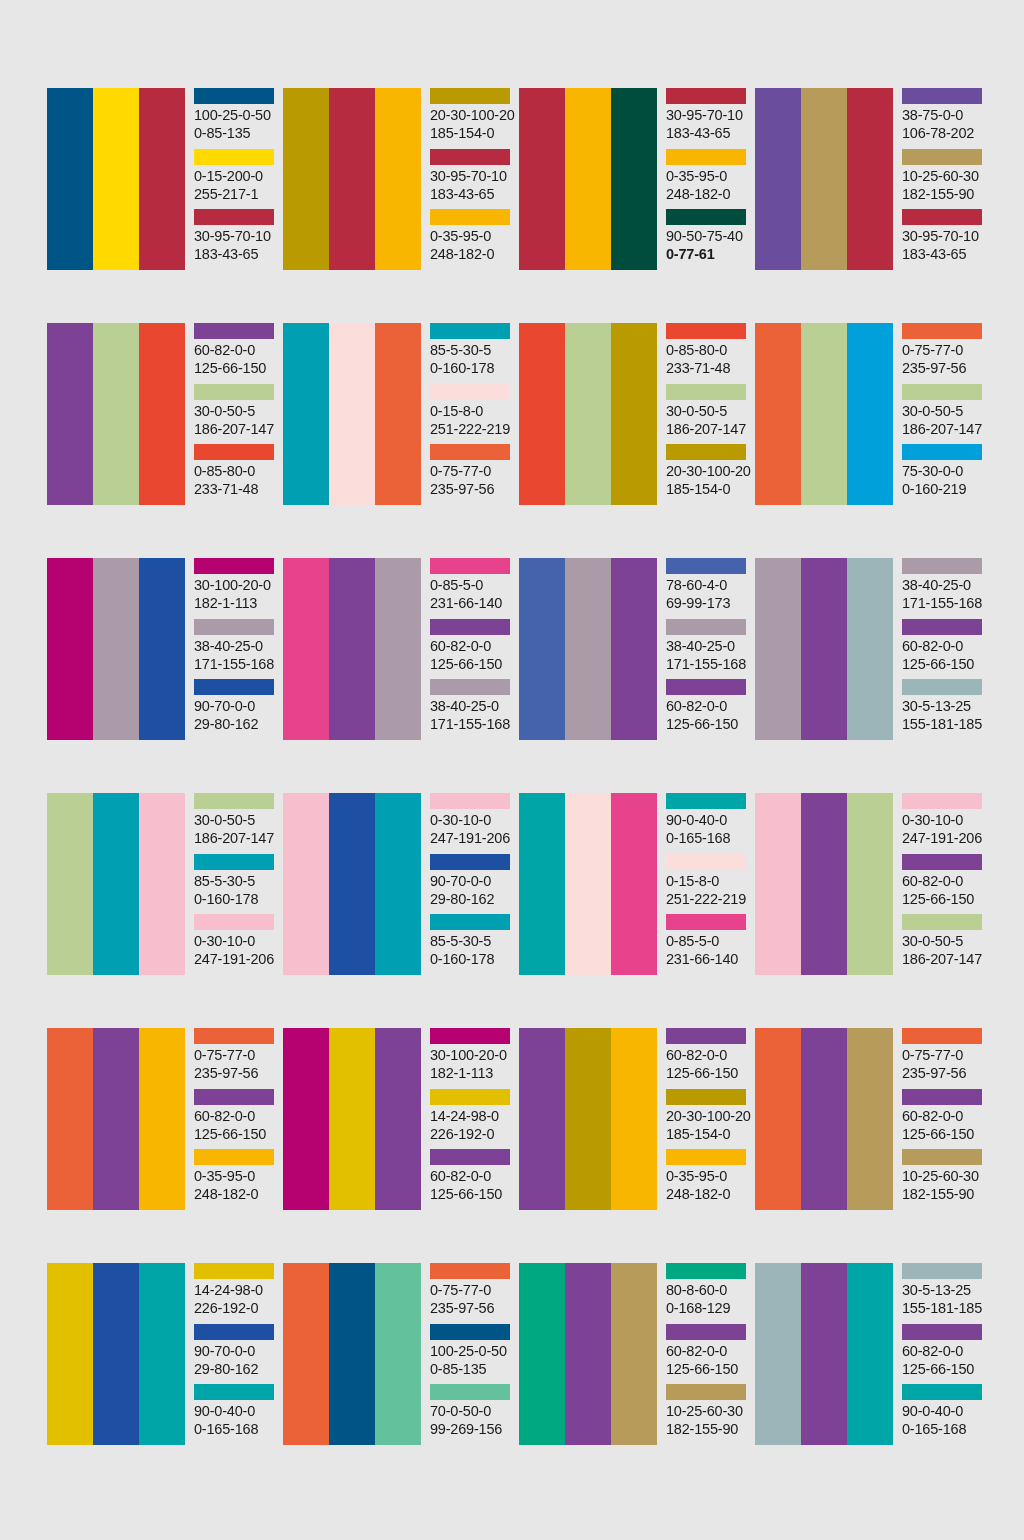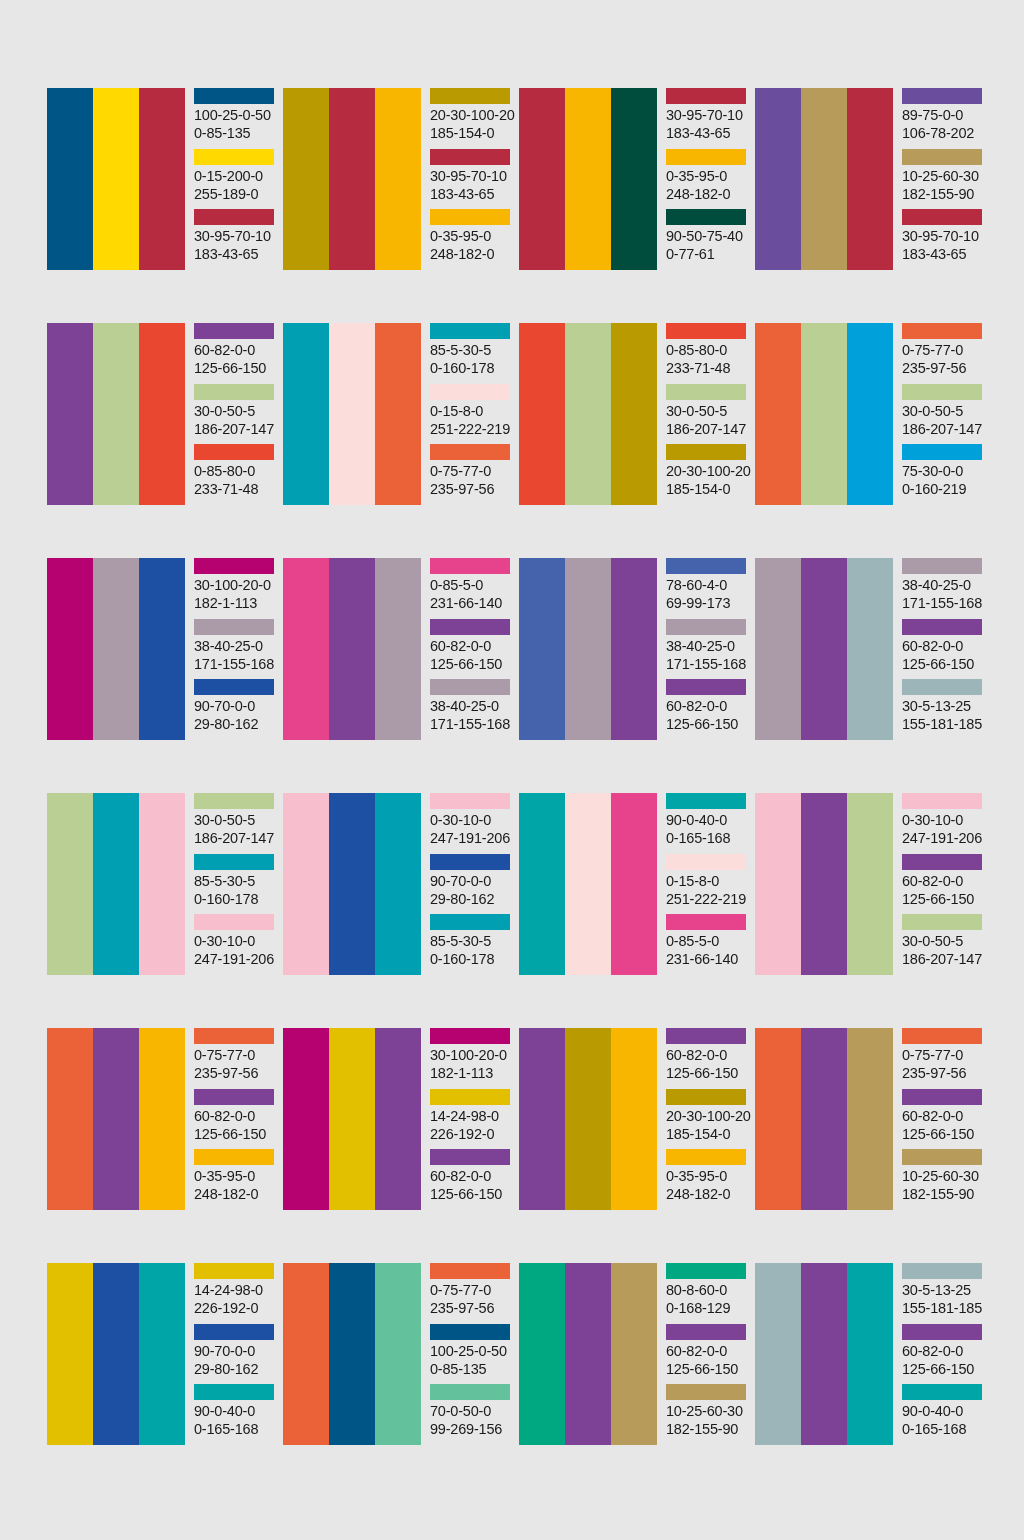--- a/index.html
+++ b/index.html
@@ -75,21 +75,21 @@
         </div>
         <div class="legend">
           <div class="entry">
             <div class="chip" style="background: rgb(0, 85, 135);"></div>
             <div class="vals" style="color: rgb(26, 26, 26);">100-25-0-50</div>
             <div class="vals" style="color: rgb(26, 26, 26);">0-85-135</div>
           </div>
           <div class="entry">
             <div class="chip" style="background: rgb(255, 217, 0);"></div>
             <div class="vals" style="color: rgb(26, 26, 26);">0-15-200-0</div>
-            <div class="vals" style="color: rgb(26, 26, 26);">255-189-0</div>
+            <div class="vals" style="color: rgb(26, 26, 26);">255-217-1</div>
           </div>
           <div class="entry">
             <div class="chip" style="background: rgb(183, 43, 65);"></div>
             <div class="vals" style="color: rgb(26, 26, 26);">30-95-70-10</div>
             <div class="vals" style="color: rgb(26, 26, 26);">183-43-65</div>
           </div>
         </div>
       </div>
       <div class="cell">
         <div class="stripes">
@@ -128,34 +128,34 @@
             <div class="vals" style="color: rgb(26, 26, 26);">183-43-65</div>
           </div>
           <div class="entry">
             <div class="chip" style="background: rgb(248, 182, 0);"></div>
             <div class="vals" style="color: rgb(26, 26, 26);">0-35-95-0</div>
             <div class="vals" style="color: rgb(26, 26, 26);">248-182-0</div>
           </div>
           <div class="entry">
             <div class="chip" style="background: rgb(0, 77, 61);"></div>
             <div class="vals" style="color: rgb(26, 26, 26);">90-50-75-40</div>
-            <div class="vals" style="color: rgb(26, 26, 26);">0-77-61</div>
+            <div class="vals" style="color: rgb(26, 26, 26); font-weight: bold;">0-77-61</div>
           </div>
         </div>
       </div>
       <div class="cell">
         <div class="stripes">
           <div class="stripe" style="background: rgb(106, 78, 157);"></div>
           <div class="stripe" style="background: rgb(182, 155, 90);"></div>
           <div class="stripe" style="background: rgb(183, 43, 65);"></div>
         </div>
         <div class="legend">
           <div class="entry">
             <div class="chip" style="background: rgb(106, 78, 157);"></div>
-            <div class="vals" style="color: rgb(26, 26, 26);">89-75-0-0</div>
+            <div class="vals" style="color: rgb(26, 26, 26);">38-75-0-0</div>
             <div class="vals" style="color: rgb(26, 26, 26);">106-78-202</div>
           </div>
           <div class="entry">
             <div class="chip" style="background: rgb(182, 155, 90);"></div>
             <div class="vals" style="color: rgb(26, 26, 26);">10-25-60-30</div>
             <div class="vals" style="color: rgb(26, 26, 26);">182-155-90</div>
           </div>
           <div class="entry">
             <div class="chip" style="background: rgb(183, 43, 65);"></div>
             <div class="vals" style="color: rgb(26, 26, 26);">30-95-70-10</div>

